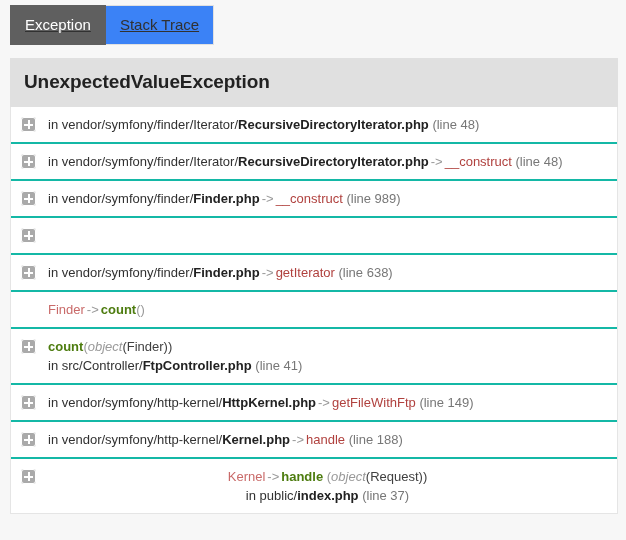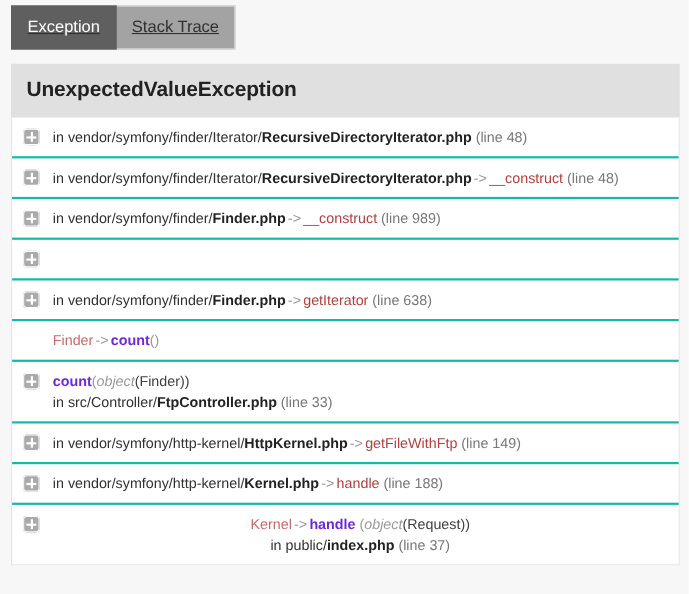--- a/index.html
+++ b/index.html
@@ -23,21 +23,21 @@
     top: 5px;
     display: flex;
     align-items: flex-end;
     text-decoration: underline;
   }
   .tab {
     font-size: 15px;
     line-height: 1;
     padding: 11px 14px 12px 14px;
     border: 1px solid #e0e0e0;
-    background: #a3a3a3;
+    background: #3b82f6;
     color: #313131;
     cursor: pointer;
     position: relative;
     white-space: nowrap;
   }
   .tab + .tab { margin-left: -1px; }
   .tab.active {
     background: #5f5f5f;
     color: #ffffff;
     border-color: #5f5f5f;
@@ -112,21 +112,21 @@
   .trace-body { flex: 1 1 auto; min-width: 0; }
   .trace-line { white-space: nowrap; }
   .trace-line + .trace-line { margin-top: 2px; }
 
   
   .t-dim      { color: #313131; }
   .t-path     { color: #313131; }
   .t-file     { color: #222222; font-weight: bold; }
   .t-arrow    { color: #999999; padding: 0 2px; }
   .t-method   { color: #b0413e; }
-  .t-method-b { color: #6d28d9; font-weight: bold; }
+  .t-method-b { color: #4d7c0f; font-weight: bold; }
   .t-class    { color: #c96a69; }
   .t-line     { color: #777777; }
   .t-paren    { color: #999999; }
   .t-obj      { color: #999999; font-style: italic; }
   .t-objarg   { color: #404040; }
   .u-underline { text-decoration: underline; }
 </style>
 </head>
 <body>
 
@@ -168,21 +168,21 @@
       <div class="trace-row">
         <span class="toggle spacer"></span>
         <div class="trace-body">
           <div class="trace-line"><span class="t-class">Finder</span><span class="t-arrow">-&gt;</span><span class="t-method-b">count</span><span class="t-paren">()</span></div>
         </div>
       </div>
       <div class="trace-row">
         <span class="toggle"></span>
         <div class="trace-body">
           <div class="trace-line"><span class="t-method-b">count</span><span class="t-paren">(</span><span class="t-obj">object</span><span class="t-objarg">(Finder))</span></div>
-          <div class="trace-line"><span class="t-dim">in </span><span class="t-path">src/Controller/</span><span class="t-file">FtpController.php</span><span class="t-line"> (line 33)</span></div>
+          <div class="trace-line"><span class="t-dim">in </span><span class="t-path">src/Controller/</span><span class="t-file">FtpController.php</span><span class="t-line"> (line 41)</span></div>
         </div>
       </div>
       <div class="trace-row">
         <span class="toggle"></span>
         <div class="trace-body">
           <div class="trace-line"><span class="t-dim">in </span><span class="t-path">vendor/symfony/http-kernel/</span><span class="t-file">HttpKernel.php</span><span class="t-arrow">-&gt;</span><span class="t-method">getFileWithFtp</span><span class="t-line"> (line 149)</span></div>
         </div>
       </div>
       <div class="trace-row">
         <span class="toggle"></span>

